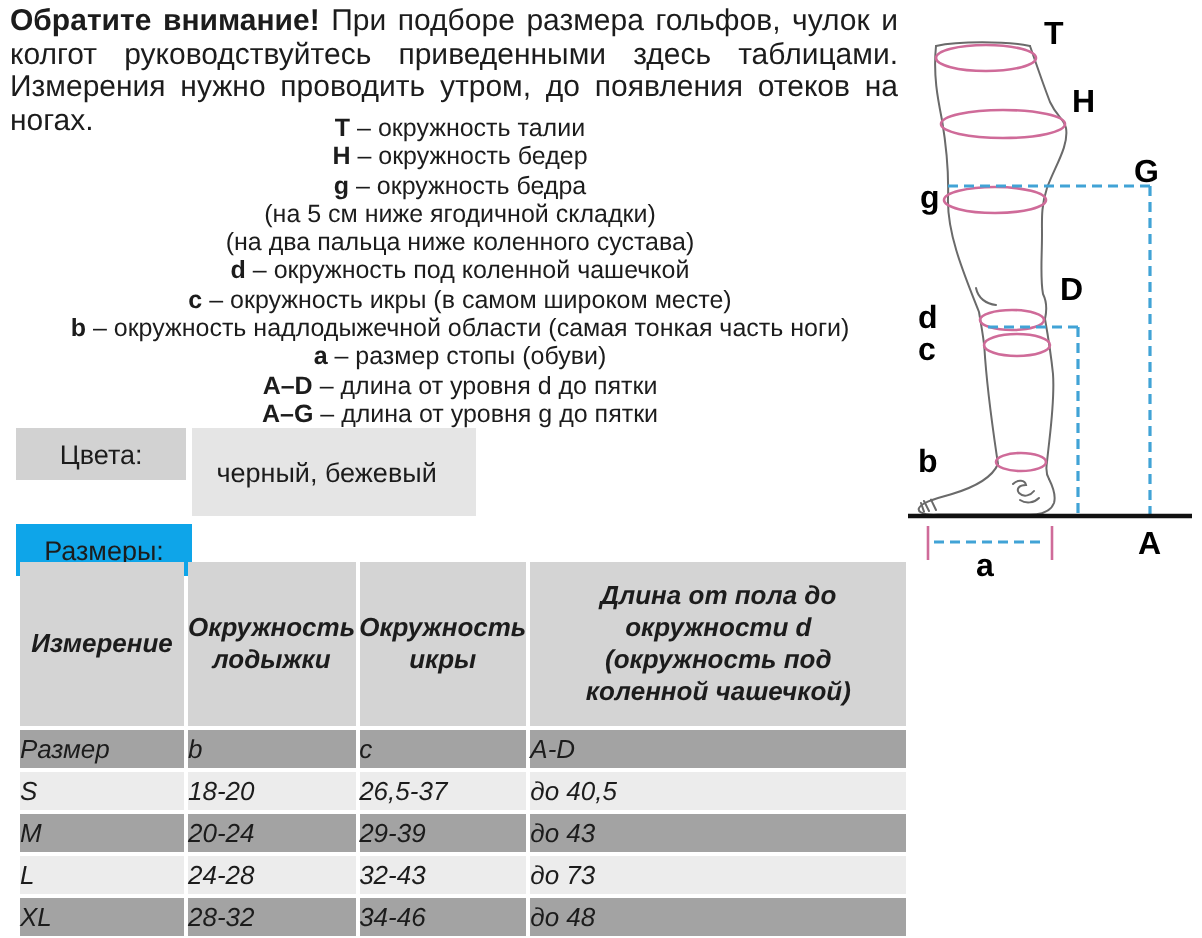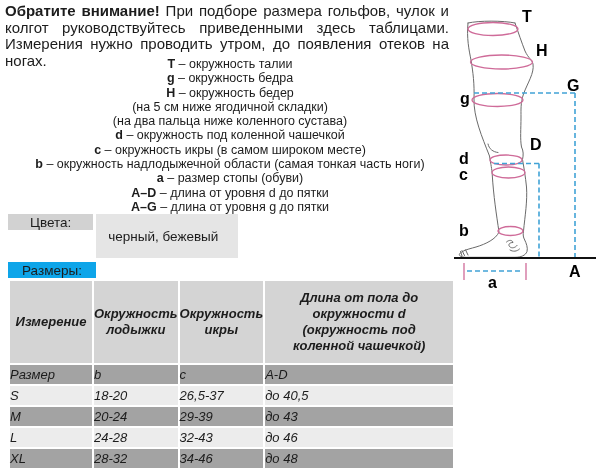--- a/index.html
+++ b/index.html
@@ -14,21 +14,21 @@
   .intro b{font-weight:700;}
 
   
   .defs{left:5px;top:57px;width:450px;font-size:12.5px;line-height:14.3px;}
   .def-line{white-space:nowrap;text-align:center;}
   .def-line b{font-weight:700;}
 
   
   .info{left:8px;top:214px;width:230px;font-size:13.5px;}
   .info-row{display:flex;margin-bottom:4px;}
-  .info-label{width:88px;height:16px;display:flex;align-items:center;
+  .info-label{width:88px;height:26px;display:flex;align-items:center;
               justify-content:center;margin-right:3px;}
   .info-label-0{background:#d2d2d2;}
   .info-label-1{background:#0ea5e9;}
   .info-value{width:134px;height:44px;display:flex;align-items:center;
               padding-left:12px;background:#e5e5e5;}
 
   
   .size-table-wrap{left:8px;top:279px;}
   table{border-collapse:separate;border-spacing:2px;font-size:13px;}
   th,td{vertical-align:middle;padding:0;font-style:italic;}
@@ -48,22 +48,22 @@
   .tick{stroke-width:1.3;}
   .ground{stroke:#111;stroke-width:2.2;}
 </style>
 </head>
 <body>
 
 <p class="abs intro"><b>Обратите внимание!</b><span> При подборе размера гольфов, чулок и колгот руководствуйтесь приведенными здесь таблицами. Измерения нужно проводить утром, до появления отеков на ногах.</span></p>
 
 <div class="abs defs">
     <div class="def-line"><b>T</b> – окружность талии</div>
+    <div class="def-line"><b>H</b> – окружность бедер</div>
     <div class="def-line"><b>g</b> – окружность бедра</div>
-    <div class="def-line"><b>H</b> – окружность бедер</div>
     <div class="def-line">(на 5 см ниже ягодичной складки)</div>
     <div class="def-line">(на два пальца ниже коленного сустава)</div>
     <div class="def-line"><b>d</b> – окружность под коленной чашечкой</div>
     <div class="def-line"><b>c</b> – окружность икры (в самом широком месте)</div>
     <div class="def-line"><b>b</b> – окружность надлодыжечной области (самая тонкая часть ноги)</div>
     <div class="def-line"><b>a</b> – размер стопы (обуви)</div>
     <div class="def-line"><b>A–D</b> – длина от уровня d до пятки</div>
     <div class="def-line"><b>A–G</b> – длина от уровня g до пятки</div>
   </div>
 
@@ -117,21 +117,21 @@
         <tr class="band-dark">
           <td>M</td>
           <td>20-24</td>
           <td>29-39</td>
           <td>до 43</td>
         </tr>
         <tr class="band-light">
           <td>L</td>
           <td>24-28</td>
           <td>32-43</td>
-          <td>до 46</td>
+          <td>до 73</td>
         </tr>
         <tr class="band-dark">
           <td>XL</td>
           <td>28-32</td>
           <td>34-46</td>
           <td>до 48</td>
         </tr>
       </tbody>
   </table>
 </div>

